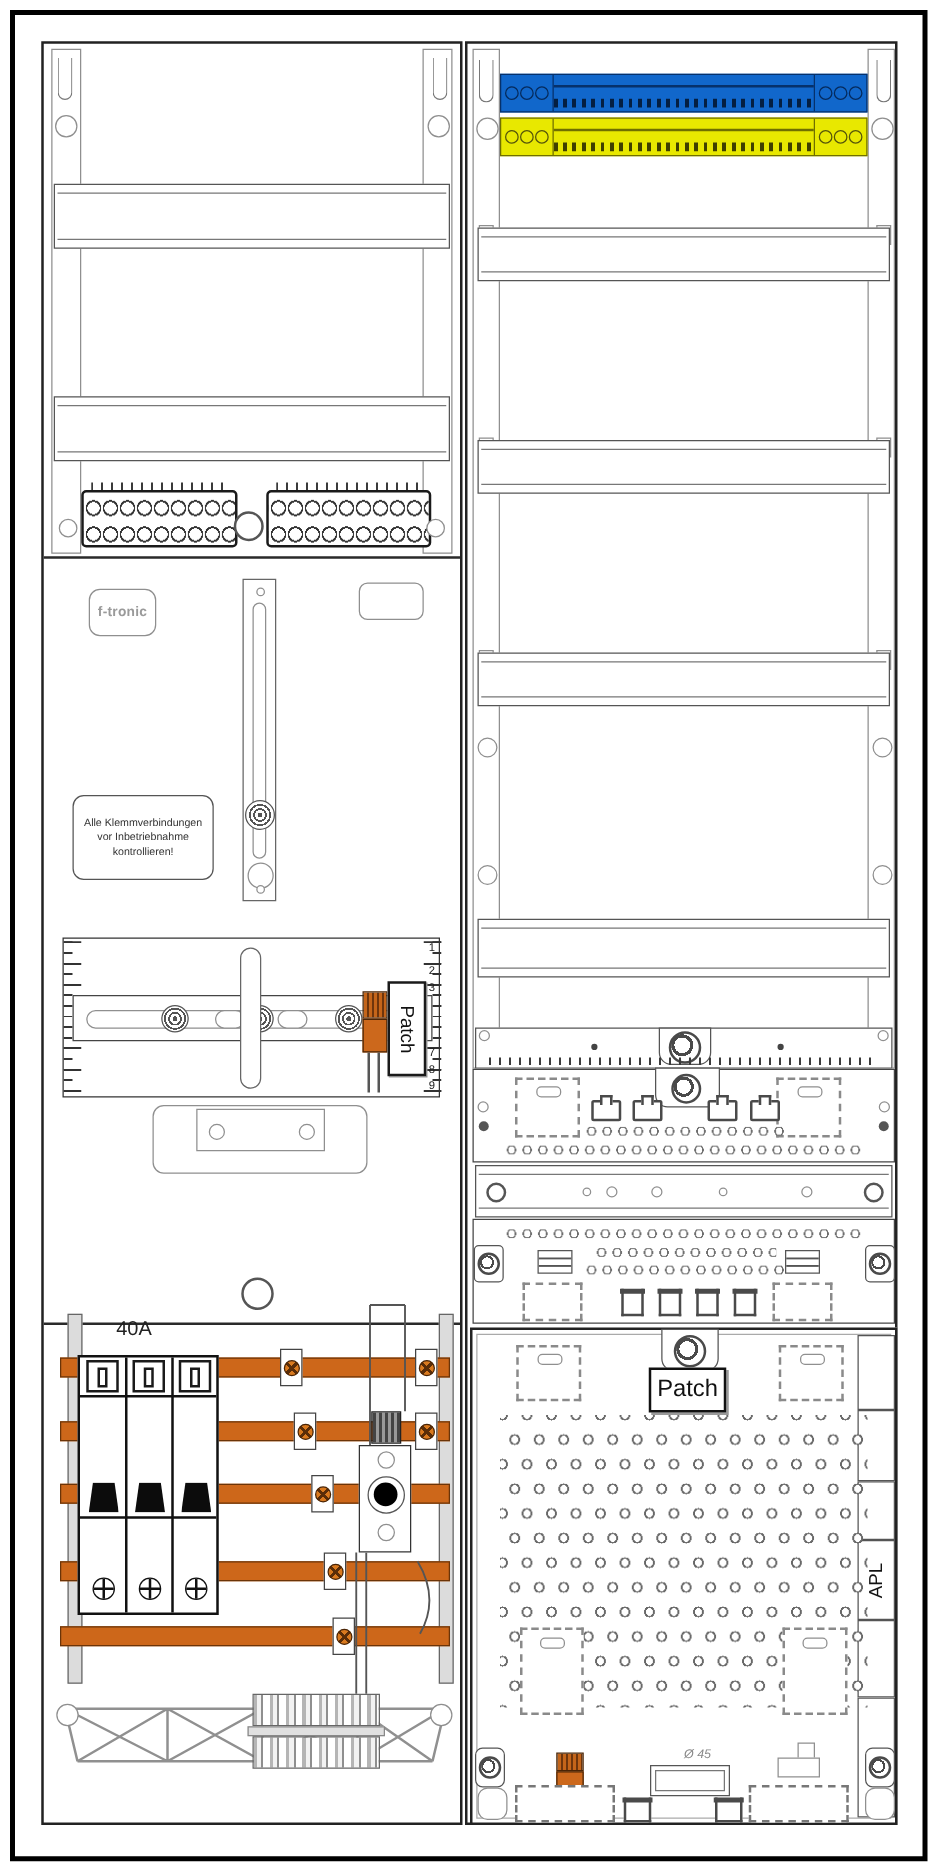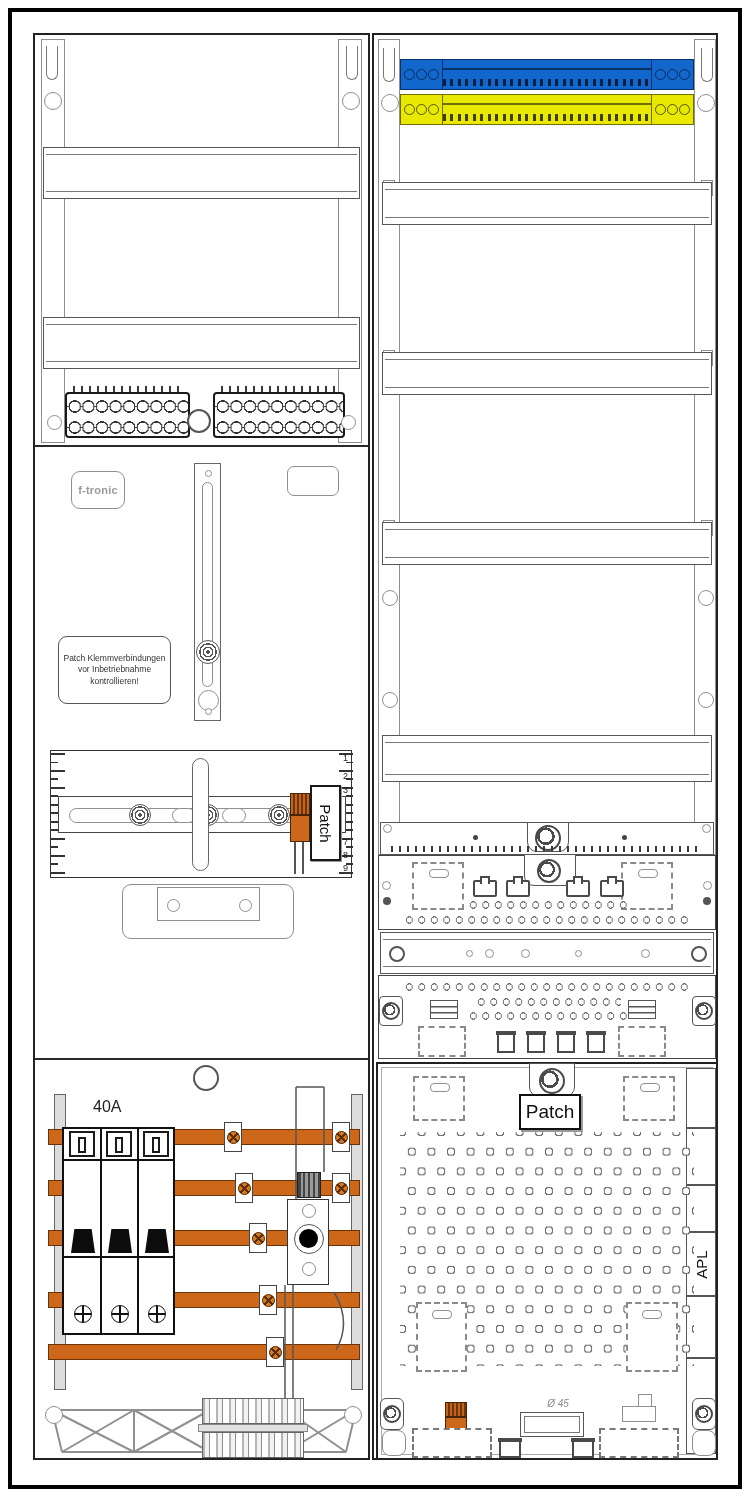--- a/index.html
+++ b/index.html
@@ -79,21 +79,21 @@
 
       <div class="abs b" style="left:159px;top:16px;width:27px;height:258px;border-color:#666">
         <div class="abs rd bg" style="left:10px;top:6px;width:7px;height:7px"></div>
         <div class="abs bg" style="left:7px;top:18px;width:11px;height:205px;border-radius:6px"></div>
         <div class="abs ringscrew" style="left:1px;top:176px;width:24px;height:24px"></div>
         <div class="abs rd bg" style="left:3px;top:226px;width:21px;height:21px"></div>
         <div class="abs rd bg" style="left:10px;top:244px;width:7px;height:7px"></div>
       </div>
 
       <div class="abs b vflex" style="left:23px;top:189px;width:113px;height:68px;border-radius:9px;flex-direction:column">
-        <span style="font-size:8.5px;color:#333;line-height:1.3">Patch Klemmverbindungen</span>
+        <span style="font-size:8.5px;color:#333;line-height:1.3">Alle Klemmverbindungen</span>
         <span style="font-size:8.5px;color:#333;line-height:1.3">vor Inbetriebnahme</span>
         <span style="font-size:8.5px;color:#333;line-height:1.3">kontrollieren!</span>
       </div>
 
       <div class="abs" style="left:15px;top:303px;width:302px;height:128px;border:1.5px solid #333;background:#fff">
         <div class="abs ticksL" style="left:0;top:2px;width:20px;height:124px"></div>
         <div class="abs ticksR" style="left:282px;top:2px;width:20px;height:124px"></div>
         <div class="abs b" style="left:7px;top:45px;width:288px;height:37px;border-color:#444">
           <div class="abs bg" style="left:10px;top:11px;width:250px;height:15px;border-radius:8px"></div>
           <div class="abs ringscrew" style="left:70px;top:7px;width:22px;height:22px"></div>
@@ -119,21 +119,21 @@
       </div>
 
       <div class="abs bg" style="left:87px;top:437px;width:172px;height:55px;border-radius:9px">
         <div class="abs bg" style="left:34px;top:2px;width:103px;height:34px">
           <div class="abs rd bg" style="left:9px;top:11px;width:13px;height:13px"></div>
           <div class="abs rd bg" style="left:81px;top:11px;width:13px;height:13px"></div>
         </div>
       </div>
     </div>
 
-    <div class="abs" style="left:0;top:1025px;width:333px;height:388px">
+    <div class="abs" style="left:0;top:982px;width:333px;height:388px">
       <div class="abs rd b" style="left:158px;top:5px;width:26px;height:26px;border-width:2px;border-color:#555"></div>
       <span class="abs" style="left:58px;top:38px;font-size:16px;color:#222">40A</span>
 
       <div class="abs" style="left:19px;top:34px;width:12px;height:296px;background:#dcdcdc;border:1px solid #666"></div>
       <div class="abs" style="left:316px;top:34px;width:12px;height:296px;background:#dcdcdc;border:1px solid #666"></div>
 
       <div class="abs bus" style="left:13px;top:69px;width:312px;height:16px"></div>
       <div class="abs bus" style="left:13px;top:120px;width:312px;height:16px"></div>
       <div class="abs bus" style="left:13px;top:170px;width:312px;height:16px"></div>
       <div class="abs bus" style="left:13px;top:232px;width:312px;height:16px"></div>

